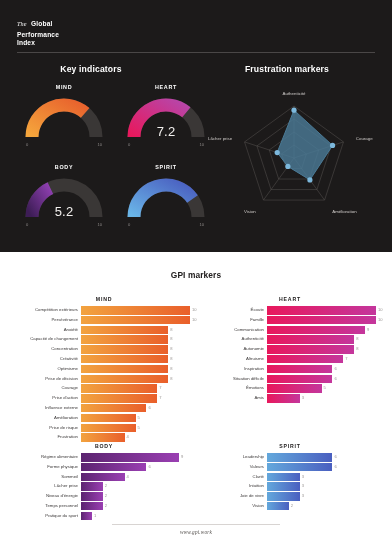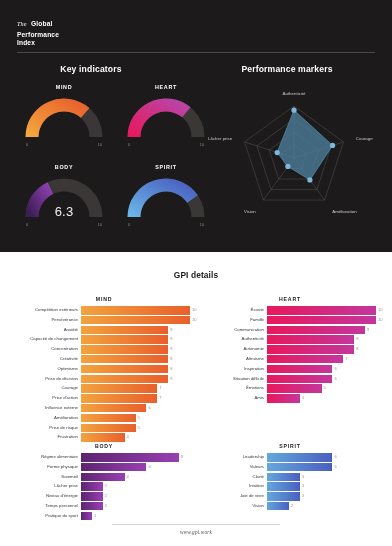--- a/index.html
+++ b/index.html
@@ -86,21 +86,21 @@
     <div class="brand">
       <div><span class="the">The</span>
       <span class="nm">Global</span></div>
       <div class="brand-l2">Performance</div>
       <div class="brand-l3">Index</div>
     </div>
 
     <div class="rule"></div>
 
     <div class="sec-title" id="ki-title">Key indicators</div>
-    <div class="sec-title" id="pm-title">Performance markers</div>
+    <div class="sec-title" id="pm-title">Frustration markers</div>
 
     <div id="gauges">
         <div class="gauge" style="left: 22px; top: 84px;">
           <div class="g-label">MIND</div>
           <svg width="80" height="46" viewBox="0 0 80 46" class="g-svg">
             <defs>
               <linearGradient id="grad0" x1="0" y1="1" x2="1" y2="0">
                 <stop offset="0%" stop-color="#f5a63c"></stop>
                 <stop offset="100%" stop-color="#e8622d"></stop>
               </linearGradient>
@@ -116,36 +116,37 @@
           <svg width="80" height="46" viewBox="0 0 80 46" class="g-svg">
             <defs>
               <linearGradient id="grad1" x1="0" y1="1" x2="1" y2="0">
                 <stop offset="0%" stop-color="#e8185c"></stop>
                 <stop offset="100%" stop-color="#b845a8"></stop>
               </linearGradient>
             </defs>
             <path d="M8 44.00000000000001 A32 32 0 0 1 72 43.99999999999999" fill="none" stroke="#3a3736" stroke-width="13"></path>
             <path d="M8 44.00000000000001 A32 32 0 0 1 60.39756767195806 19.343576231174733" fill="none" stroke="url(#grad1)" stroke-width="13"></path>
           </svg>
+          <div class="g-val">7.2</div>
           <div class="g-min">0</div>
           <div class="g-max">10</div>
         </div>
         <div class="gauge" style="left: 22px; top: 164px;">
           <div class="g-label">BODY</div>
           <svg width="80" height="46" viewBox="0 0 80 46" class="g-svg">
             <defs>
               <linearGradient id="grad2" x1="0" y1="1" x2="1" y2="0">
                 <stop offset="0%" stop-color="#3d1d56"></stop>
                 <stop offset="100%" stop-color="#8e3fb0"></stop>
               </linearGradient>
             </defs>
             <path d="M8 44.00000000000001 A32 32 0 0 1 72 43.99999999999999" fill="none" stroke="#3a3736" stroke-width="13"></path>
             <path d="M8 44.00000000000001 A32 32 0 0 1 26.375062669917668 15.04553432108738" fill="none" stroke="url(#grad2)" stroke-width="13"></path>
           </svg>
-          <div class="g-val">6.3</div>
+          <div class="g-val">5.2</div>
           <div class="g-min">0</div>
           <div class="g-max">10</div>
         </div>
         <div class="gauge" style="left: 124px; top: 164px;">
           <div class="g-label">SPIRIT</div>
           <svg width="80" height="46" viewBox="0 0 80 46" class="g-svg">
             <defs>
               <linearGradient id="grad3" x1="0" y1="1" x2="1" y2="0">
                 <stop offset="0%" stop-color="#6ab6e8"></stop>
                 <stop offset="100%" stop-color="#4a5fc0"></stop>
@@ -177,21 +178,21 @@
           <circle cx="79.18532079190169" cy="74.53657953945093" r="2.6" fill="#7cb8dc"></circle>
           <text x="96" y="17" text-anchor="middle" fill="#cfcbc9" font-size="4.4" font-family="&quot;Liberation Sans&quot;, sans-serif">Authenticité</text>
           <text x="157.818673559185" y="61.91389536562842" text-anchor="start" fill="#cfcbc9" font-size="4.4" font-family="&quot;Liberation Sans&quot;, sans-serif">Courage</text>
           <text x="134.20604139901076" y="134.5861046343716" text-anchor="start" fill="#cfcbc9" font-size="4.4" font-family="&quot;Liberation Sans&quot;, sans-serif">Amélioration</text>
           <text x="57.79395860098926" y="134.5861046343716" text-anchor="end" fill="#cfcbc9" font-size="4.4" font-family="&quot;Liberation Sans&quot;, sans-serif">Vision</text>
           <text x="34.18132644081501" y="61.91389536562843" text-anchor="end" fill="#cfcbc9" font-size="4.4" font-family="&quot;Liberation Sans&quot;, sans-serif">Lâcher prise</text>
         </svg></div>
   </div>
 
   <div class="light"></div>
-  <div id="gpi-title">GPI details</div>
+  <div id="gpi-title">GPI markers</div>
 
   <div class="panel" id="panel-mind" style="left:18px;top:296px;width:172px;">
       <div class="p-title">MIND</div>
       <div class="rows">
         <div class="row">
           <div class="r-lab">Compétition extérieurs</div>
           <div class="r-barwrap">
             <div class="r-bar" style="width: 100%; background: linear-gradient(90deg, rgb(242, 163, 63) 0%, rgb(233, 95, 43) 100%);"></div>
             <div class="r-val" style="left: 100%;">10</div>
           </div>

